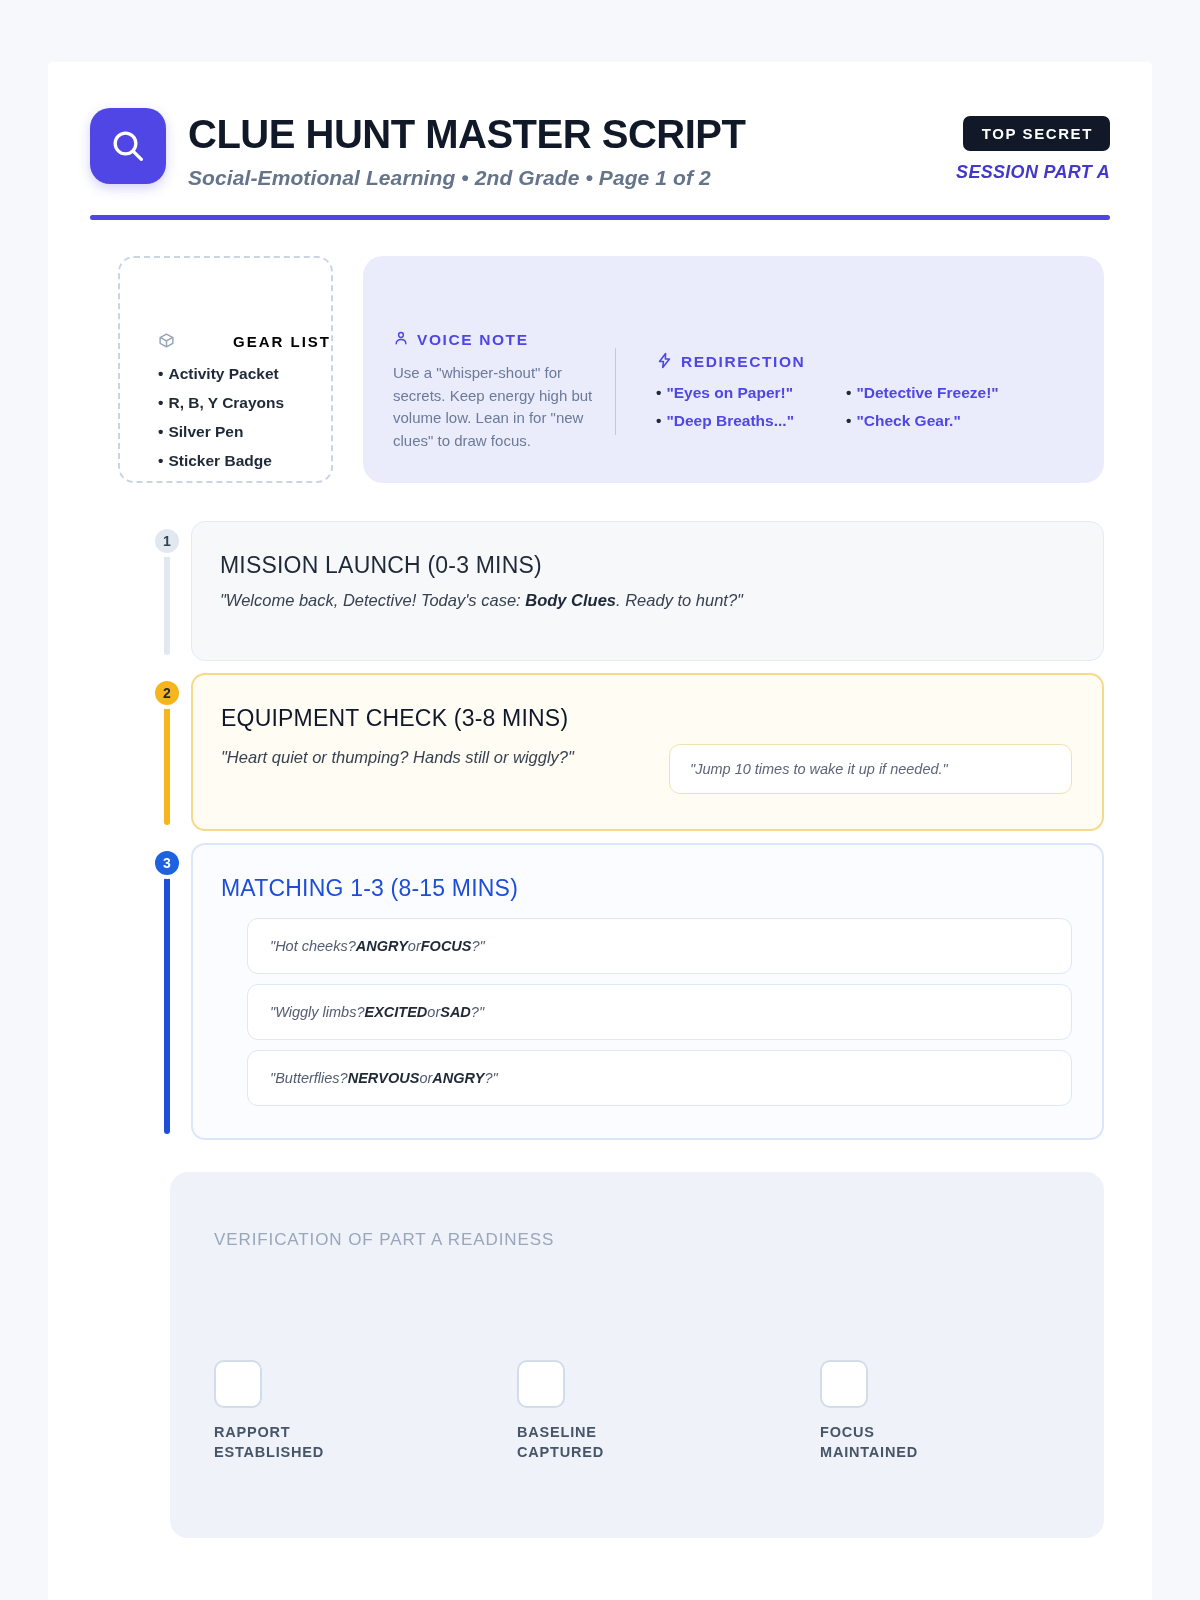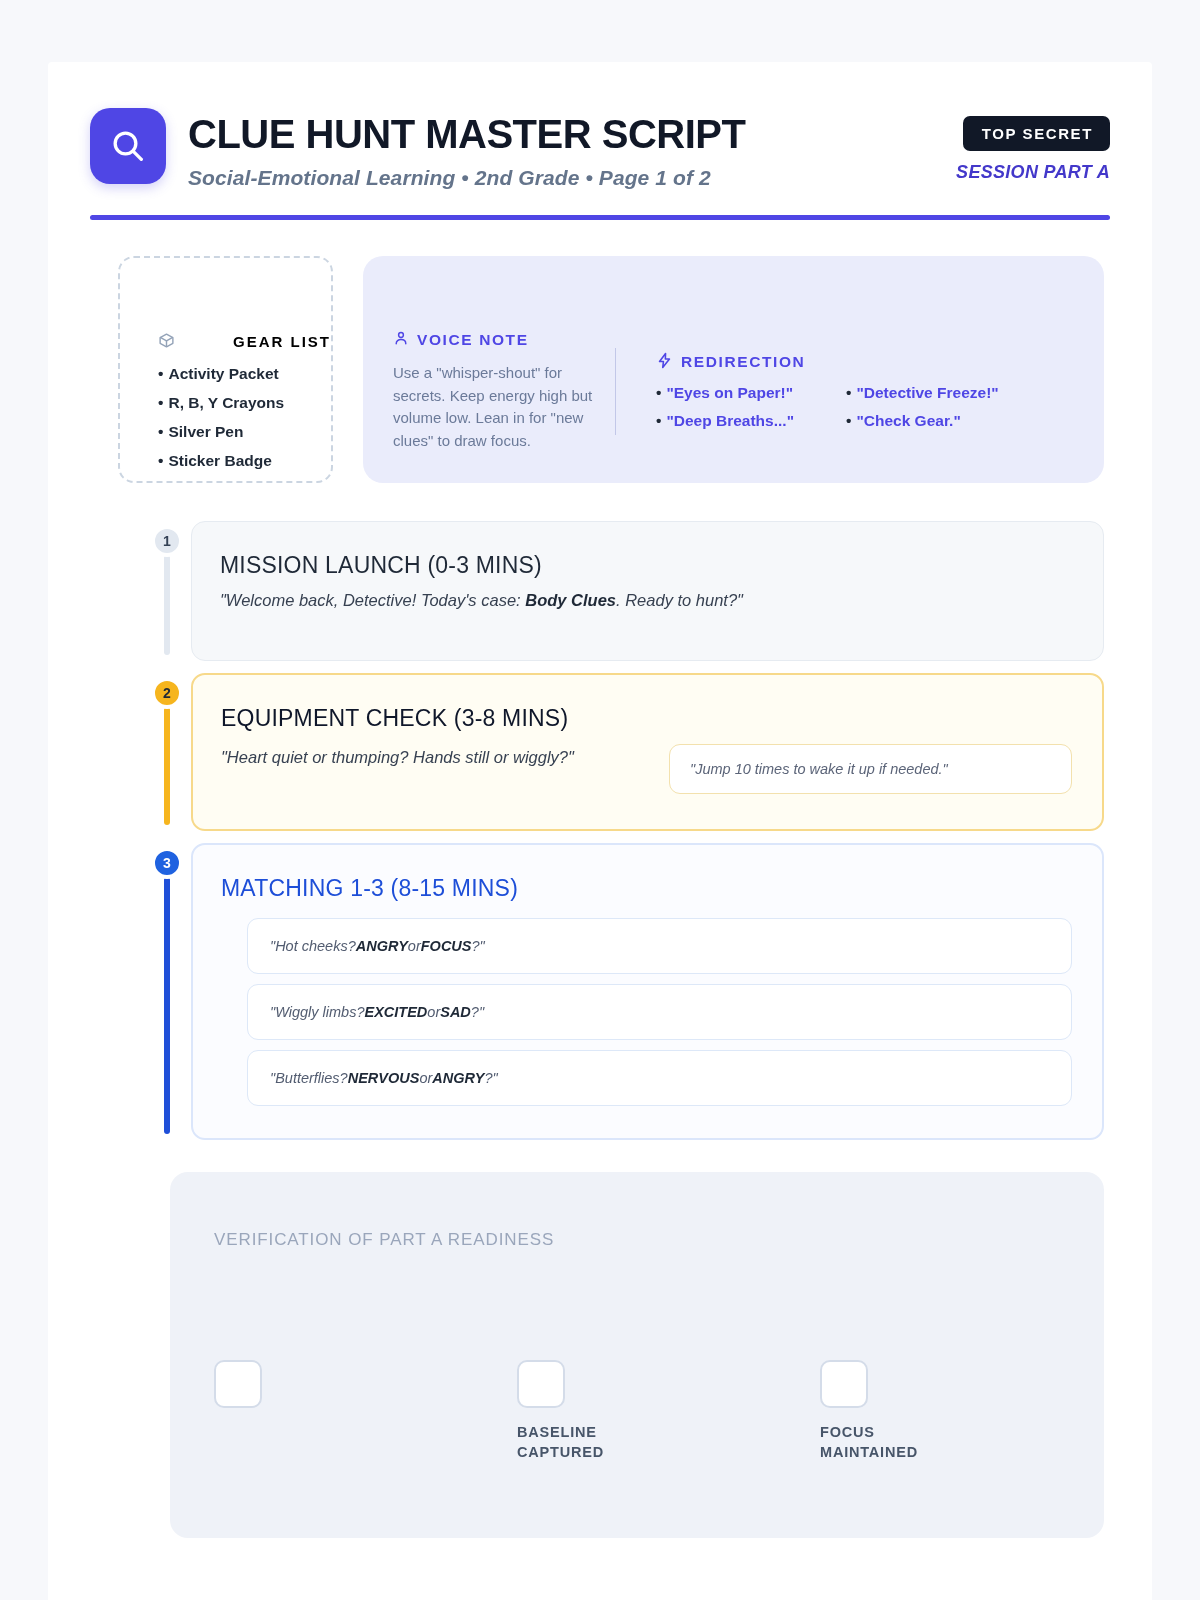--- a/index.html
+++ b/index.html
@@ -431,20 +431,21 @@
       </div>
     </div>
   </div>
 
   <div class="checklist">
     <div class="cl-sub">VERIFICATION OF PART A READINESS</div>
 
     <div class="cl-items">
       <div class="cl-item">
         <div class="cl-box"></div>
+        <div class="cl-label"><span>RAPPORT</span><br><span>ESTABLISHED</span></div>
       </div>
       <div class="cl-item">
         <div class="cl-box"></div>
         <div class="cl-label"><span>BASELINE</span><br><span>CAPTURED</span></div>
       </div>
       <div class="cl-item">
         <div class="cl-box"></div>
         <div class="cl-label"><span>FOCUS</span><br><span>MAINTAINED</span></div>
       </div>
     </div>

